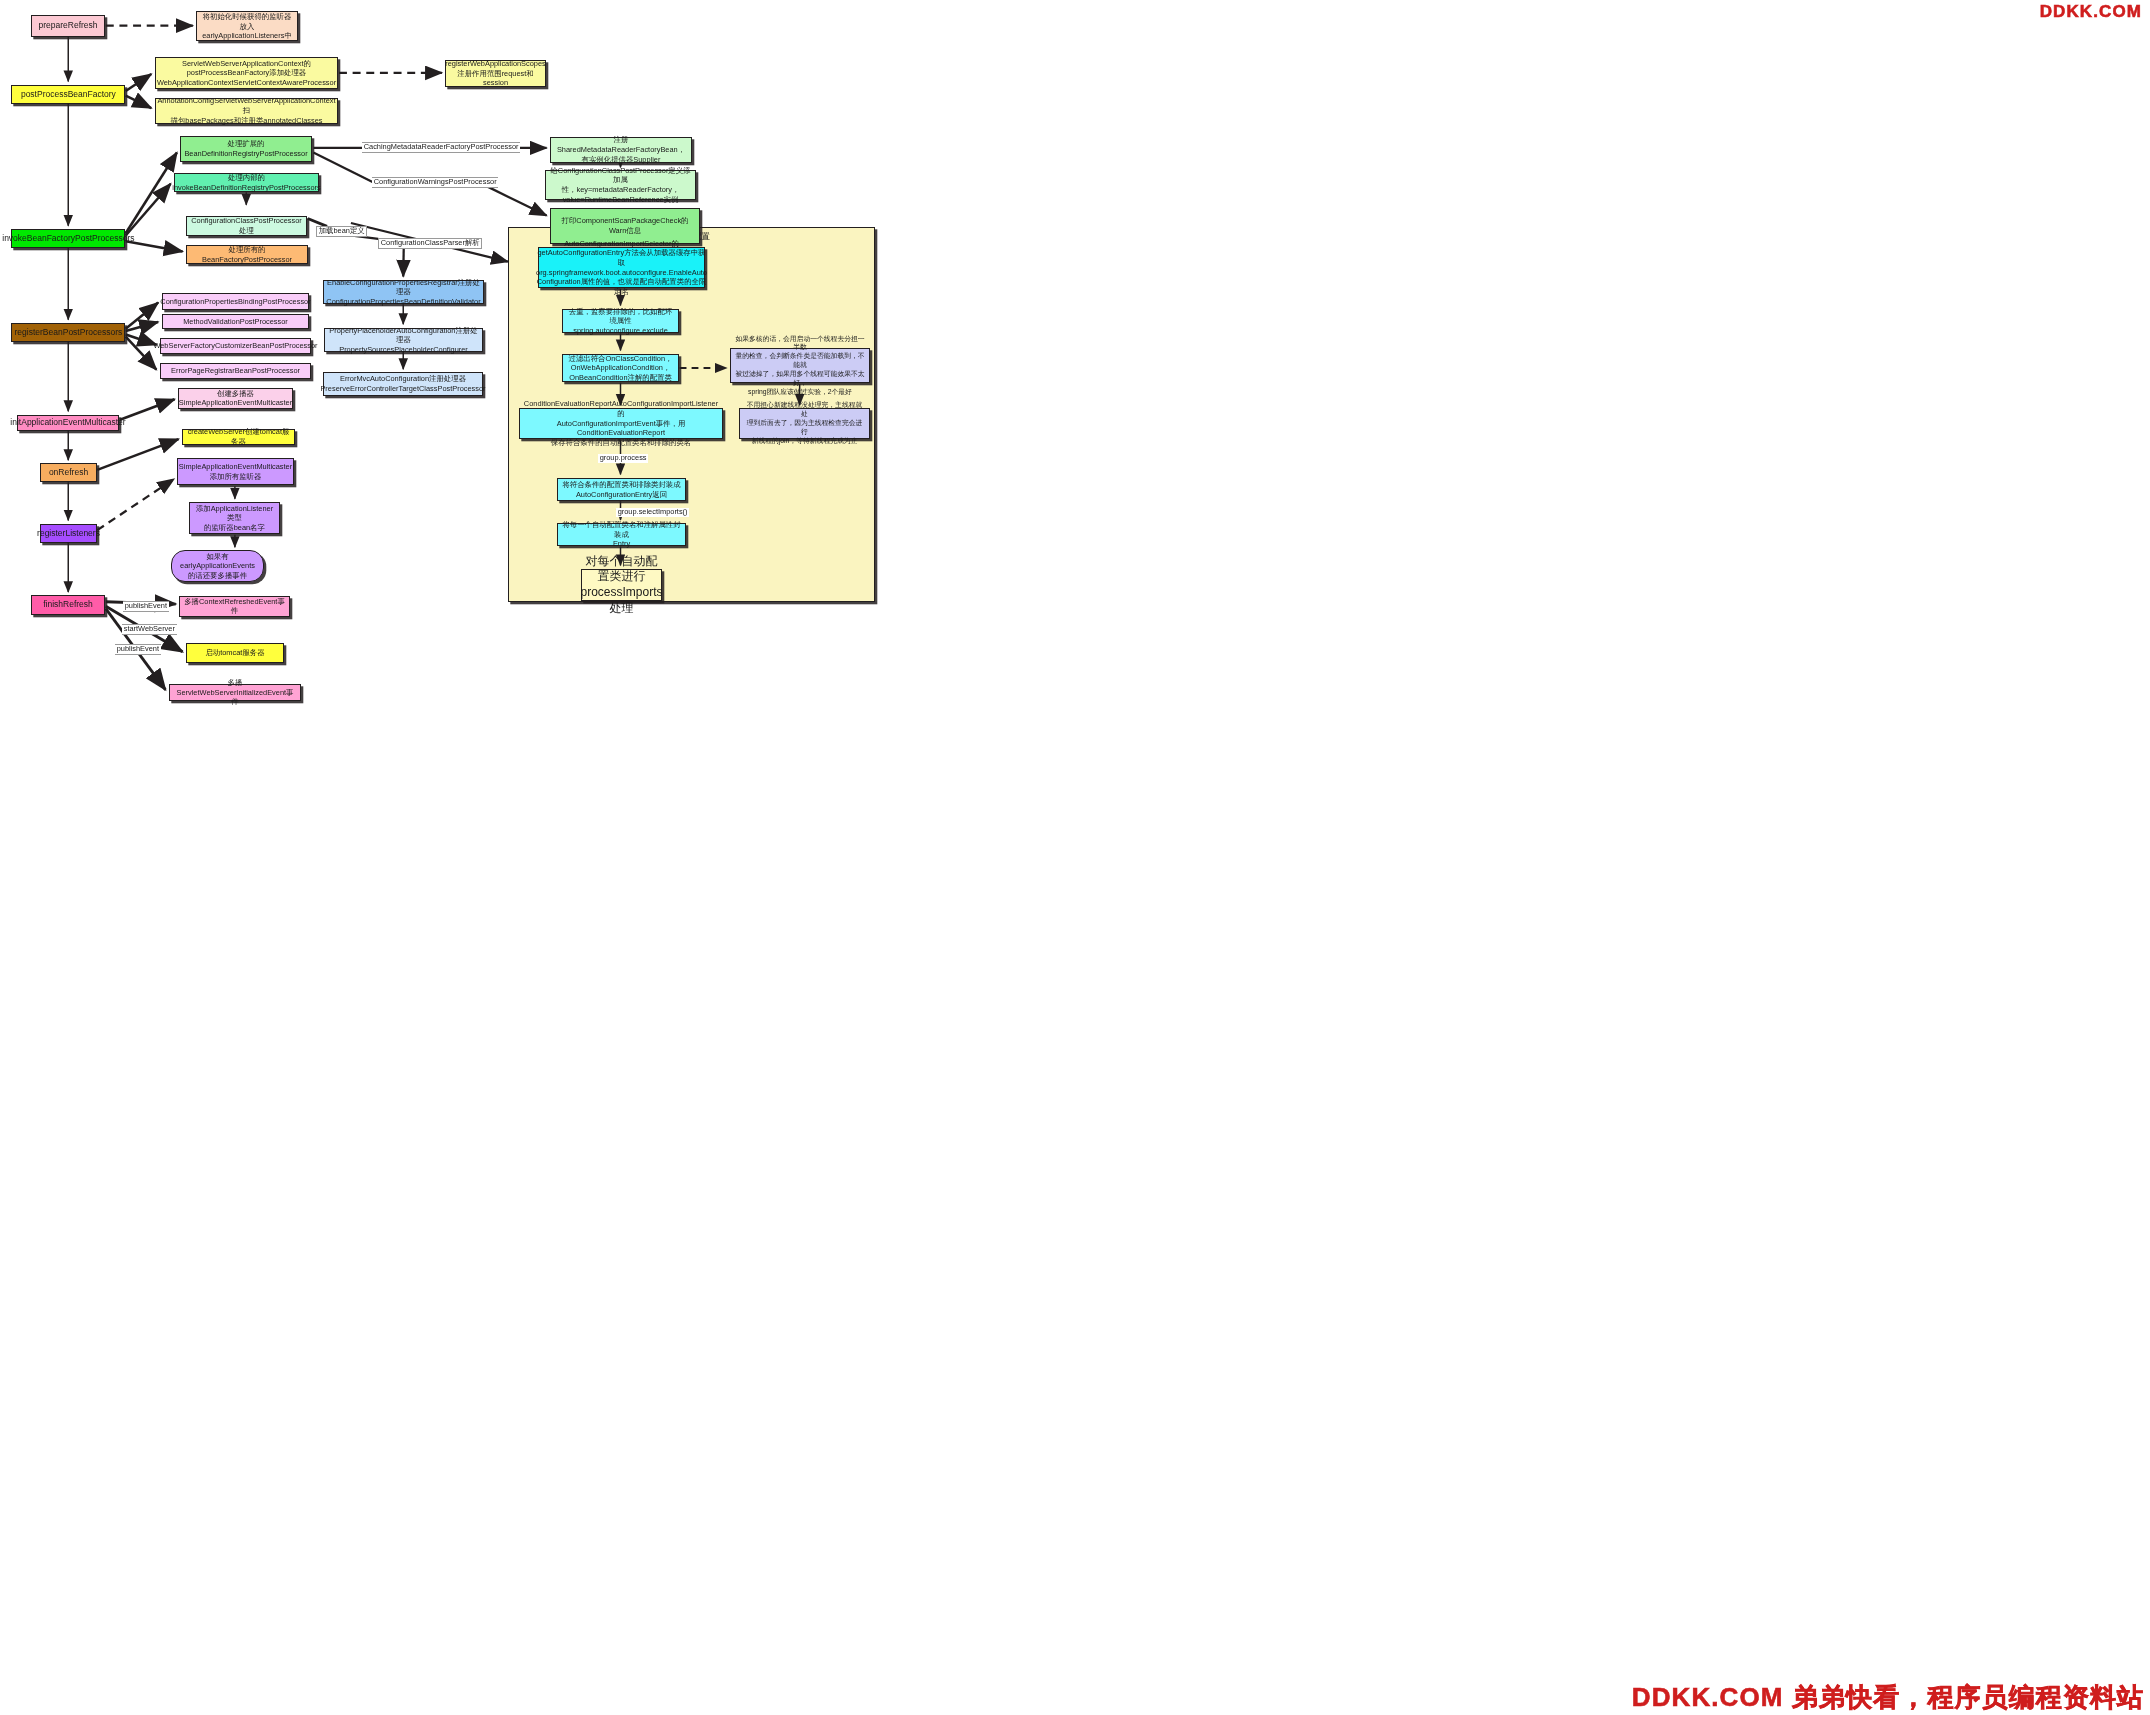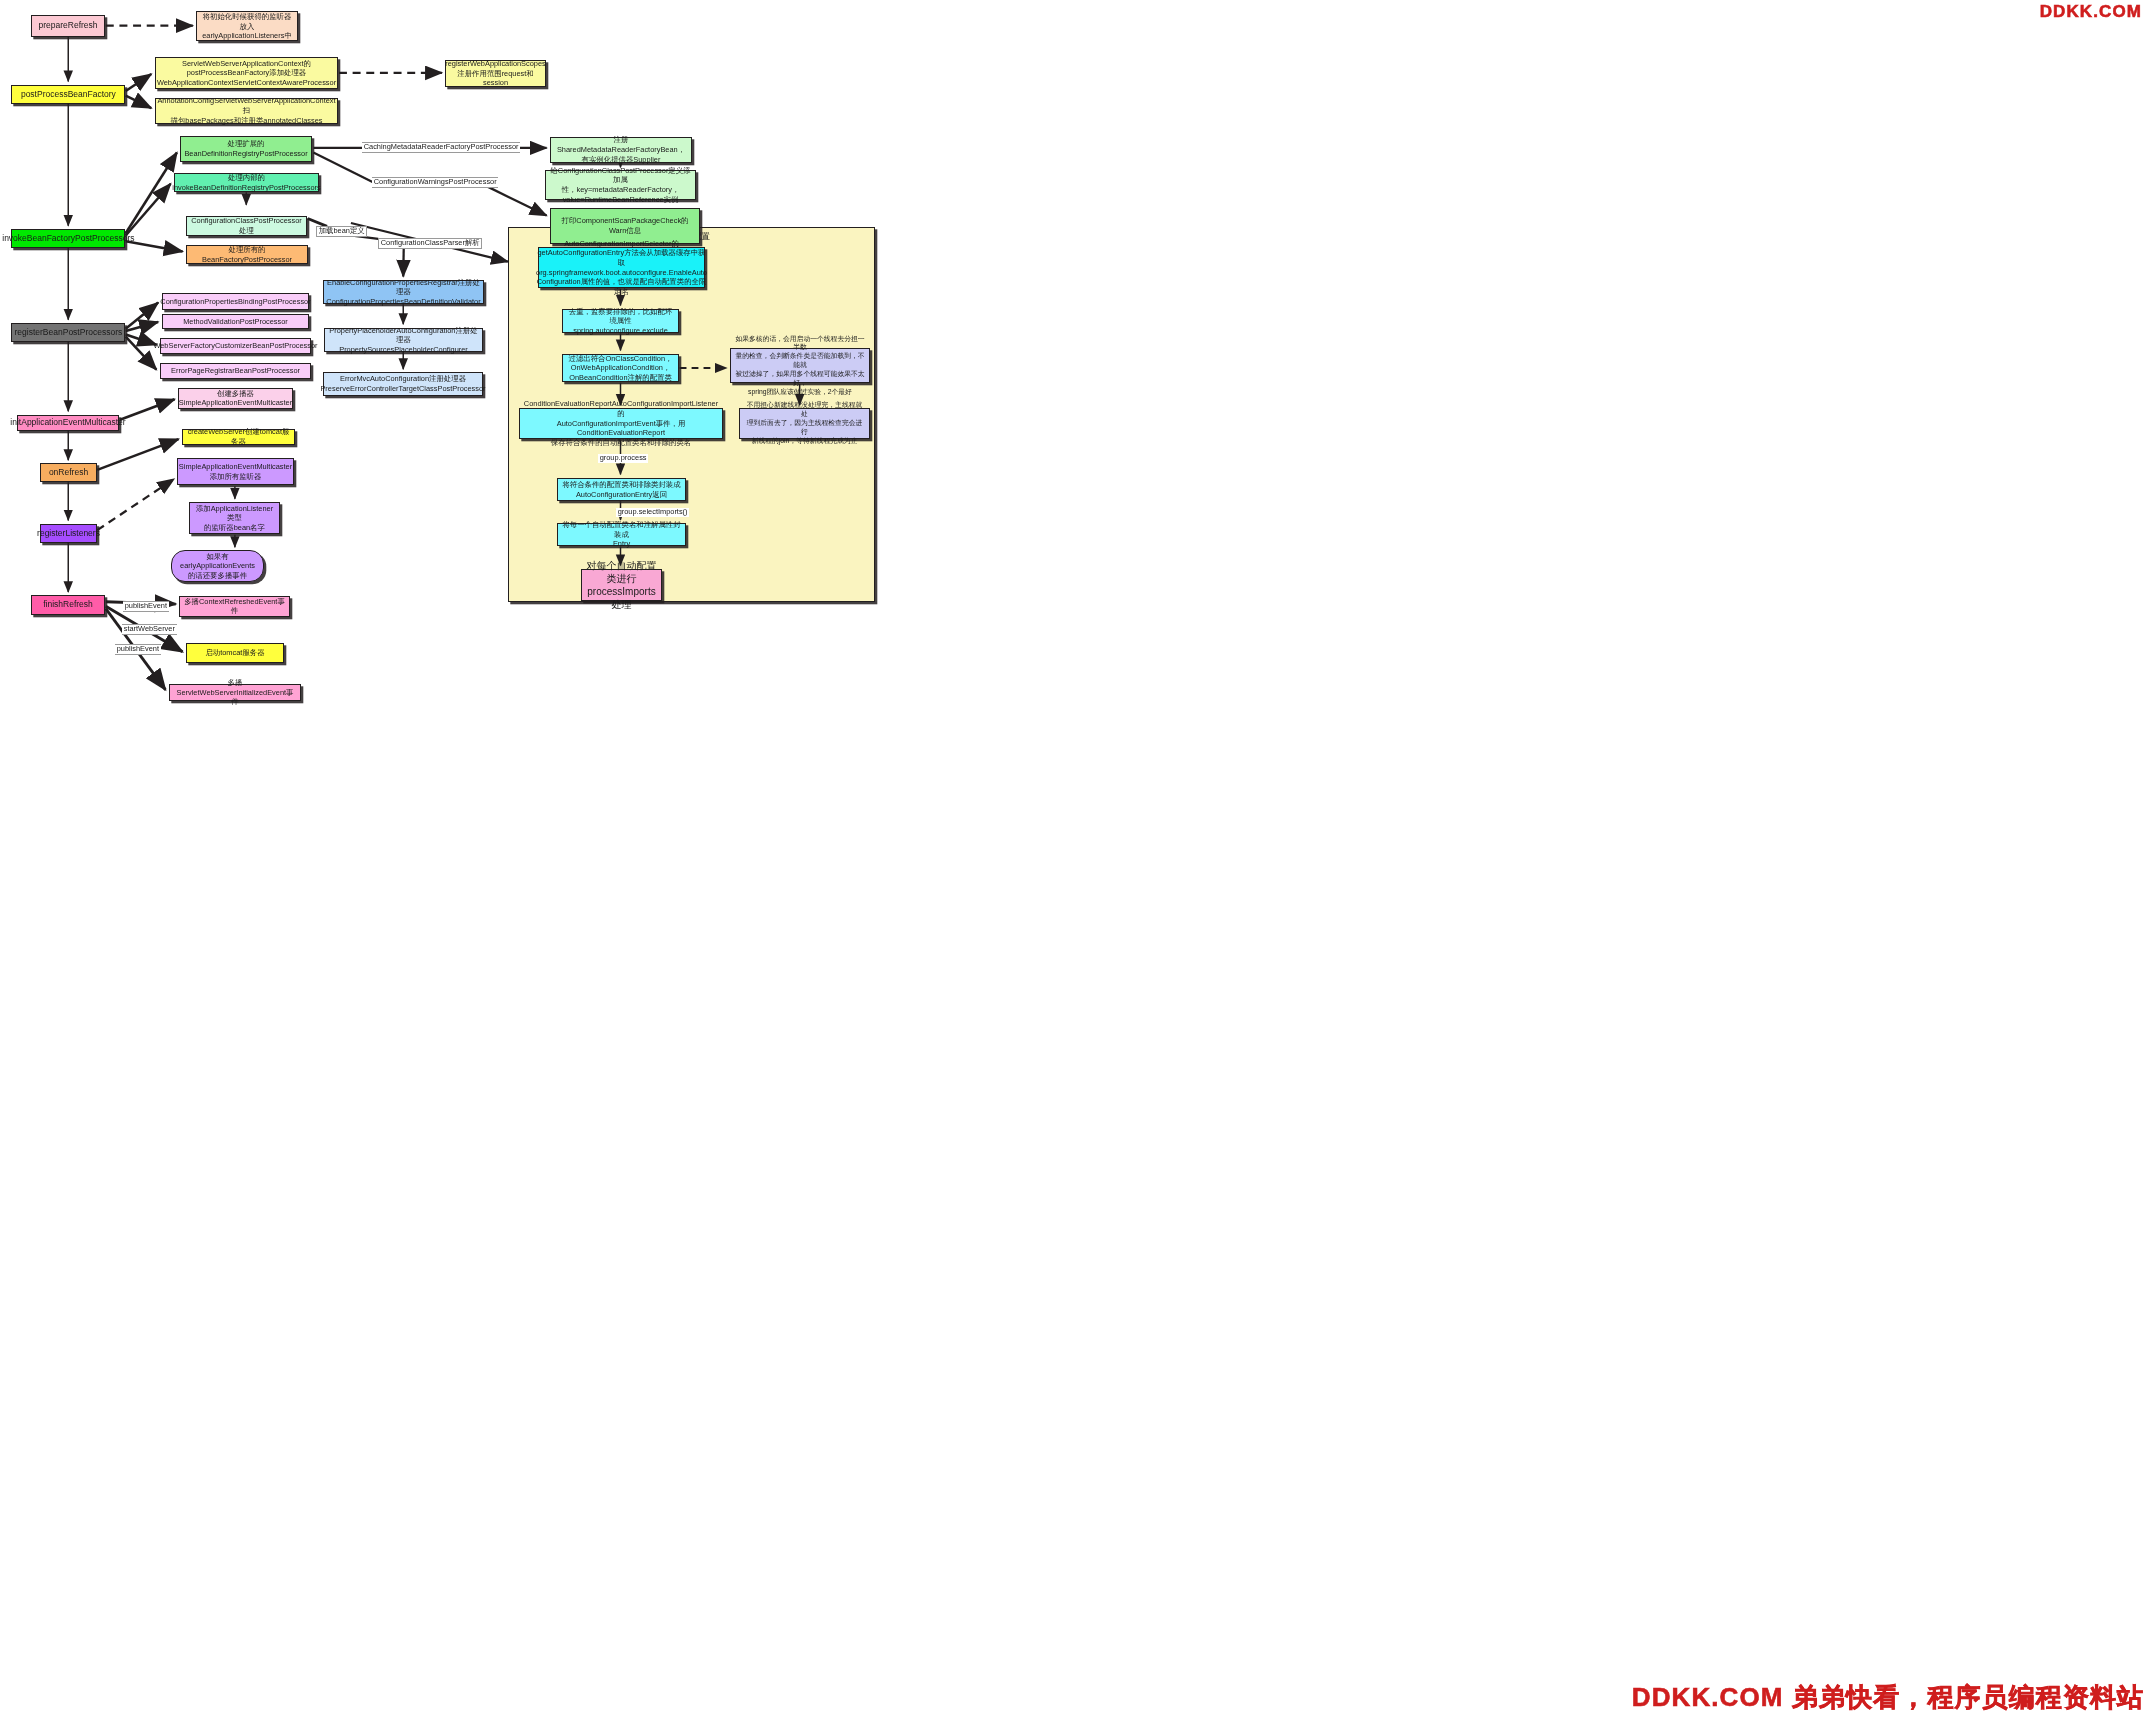--- a/index.html
+++ b/index.html
@@ -162,21 +162,21 @@
 invokeBeanDefinitionRegistryPostProcessors</div>
       <div class="node" style="left: 186px; top: 216px; width: 121px; height: 20px; font-size: 7.4px; background: rgb(204, 249, 224);">ConfigurationClassPostProcessor处理</div>
       <div class="node" style="left: 186px; top: 245px; width: 122px; height: 19px; font-size: 7.4px; background: #fdba74;">处理所有的BeanFactoryPostProcessor</div>
       <div class="node" style="left: 11.4px; top: 229px; width: 114px; height: 19px; font-size: 8.5px; background: rgb(0, 232, 0);">invokeBeanFactoryPostProcessors</div>
       <div class="node" style="left: 550px; top: 137px; width: 142px; height: 25.6px; font-size: 7.4px; background: rgb(204, 249, 204);">注册SharedMetadataReaderFactoryBean，
 有实例化提供器Supplier</div>
       <div class="node" style="left: 545px; top: 170px; width: 151px; height: 30px; font-size: 7.4px; background: rgb(204, 249, 204);">给ConfigurationClassPostProcessor定义添加属
 性，key=metadataReaderFactory，
 value=RuntimeBeanReference实例</div>
       <div class="node" style="left: 550px; top: 208px; width: 150px; height: 36px; font-size: 7.4px; background: rgb(144, 238, 144);">打印ComponentScanPackageCheck的Warn信息</div>
-      <div class="node" style="left: 11.4px; top: 323px; width: 114px; height: 19px; font-size: 8.5px; background: #737373;">registerBeanPostProcessors</div>
+      <div class="node" style="left: 11.4px; top: 323px; width: 114px; height: 19px; font-size: 8.5px; background: #a16207;">registerBeanPostProcessors</div>
       <div class="node" style="left: 162px; top: 293px; width: 147px; height: 17px; font-size: 7.4px; background: rgb(249, 205, 249);">ConfigurationPropertiesBindingPostProcessor</div>
       <div class="node" style="left: 162px; top: 314px; width: 147px; height: 15.4px; font-size: 7.4px; background: rgb(249, 205, 249);">MethodValidationPostProcessor</div>
       <div class="node" style="left: 160px; top: 338px; width: 151px; height: 16px; font-size: 7.4px; background: rgb(249, 205, 249);">WebServerFactoryCustomizerBeanPostProcessor</div>
       <div class="node" style="left: 160px; top: 363px; width: 151px; height: 16px; font-size: 7.4px; background: rgb(249, 205, 249);">ErrorPageRegistrarBeanPostProcessor</div>
       <div class="node" style="left: 323px; top: 280px; width: 161px; height: 24px; font-size: 7.4px; background: rgb(143, 196, 244);">EnableConfigurationPropertiesRegistrar注册处理器
 ConfigurationPropertiesBeanDefinitionValidator</div>
       <div class="node" style="left: 324px; top: 328px; width: 159px; height: 24px; font-size: 7.4px; background: rgb(207, 228, 250);">PropertyPlaceholderAutoConfiguration注册处理器
 PropertySourcesPlaceholderConfigurer</div>
       <div class="node" style="left: 323px; top: 372px; width: 160px; height: 24px; font-size: 7.4px; background: rgb(207, 228, 250);">ErrorMvcAutoConfiguration注册处理器
 PreserveErrorControllerTargetClassPostProcessor</div>
@@ -212,21 +212,21 @@
       <div class="node" style="left: 519px; top: 408px; width: 204px; height: 31px; font-size: 7.4px; background: rgb(125, 249, 255);">ConditionEvaluationReportAutoConfigurationImportListener的
 AutoConfigurationImportEvent事件，用ConditionEvaluationReport
 保存符合条件的自动配置类名和排除的类名</div>
       <div class="node" style="left: 739px; top: 408px; width: 131px; height: 31px; font-size: 6.8px; background: rgb(204, 204, 245);">不用担心新建线程没处理完，主线程就处
 理到后面去了，因为主线程检查完会进行
 新线程的join，等待新线程完成为止</div>
       <div class="node" style="left: 557px; top: 478px; width: 129px; height: 23px; font-size: 7.4px; background: rgb(125, 249, 255);">将符合条件的配置类和排除类封装成
 AutoConfigurationEntry返回</div>
       <div class="node" style="left: 557px; top: 523px; width: 129px; height: 23px; font-size: 7.4px; background: rgb(125, 249, 255);">将每一个自动配置类名和注解属性封装成
 Entry</div>
-      <div class="node" style="left: 581px; top: 569px; width: 81px; height: 32px; font-size: 10px; background: #f9a8d4;">对每个自动配置类进行
+      <div class="node" style="left: 581px; top: 569px; width: 81px; height: 32px; font-size: 12px; background: #fef9c3;">对每个自动配置类进行
 processImports处理</div>
     </div>
 
   <div id="edgelabels">
       <div class="edge-label plain" style="left: 362px; top: 142px; font-size: 7.4px;">CachingMetadataReaderFactoryPostProcessor</div>
       <div class="edge-label plain" style="left: 372px; top: 177px; font-size: 7.4px;">ConfigurationWarningsPostProcessor</div>
       <div class="edge-label" style="left: 316px; top: 226px; font-size: 7.4px;">加载bean定义</div>
       <div class="edge-label" style="left: 378px; top: 238px; font-size: 7.4px;">ConfigurationClassParser解析</div>
       <div class="edge-label" style="border: none; left: 598px; top: 454px; font-size: 7.4px;">group.process</div>
       <div class="edge-label" style="border: none; left: 616px; top: 508px; font-size: 7.4px;">group.selectImports()</div>

